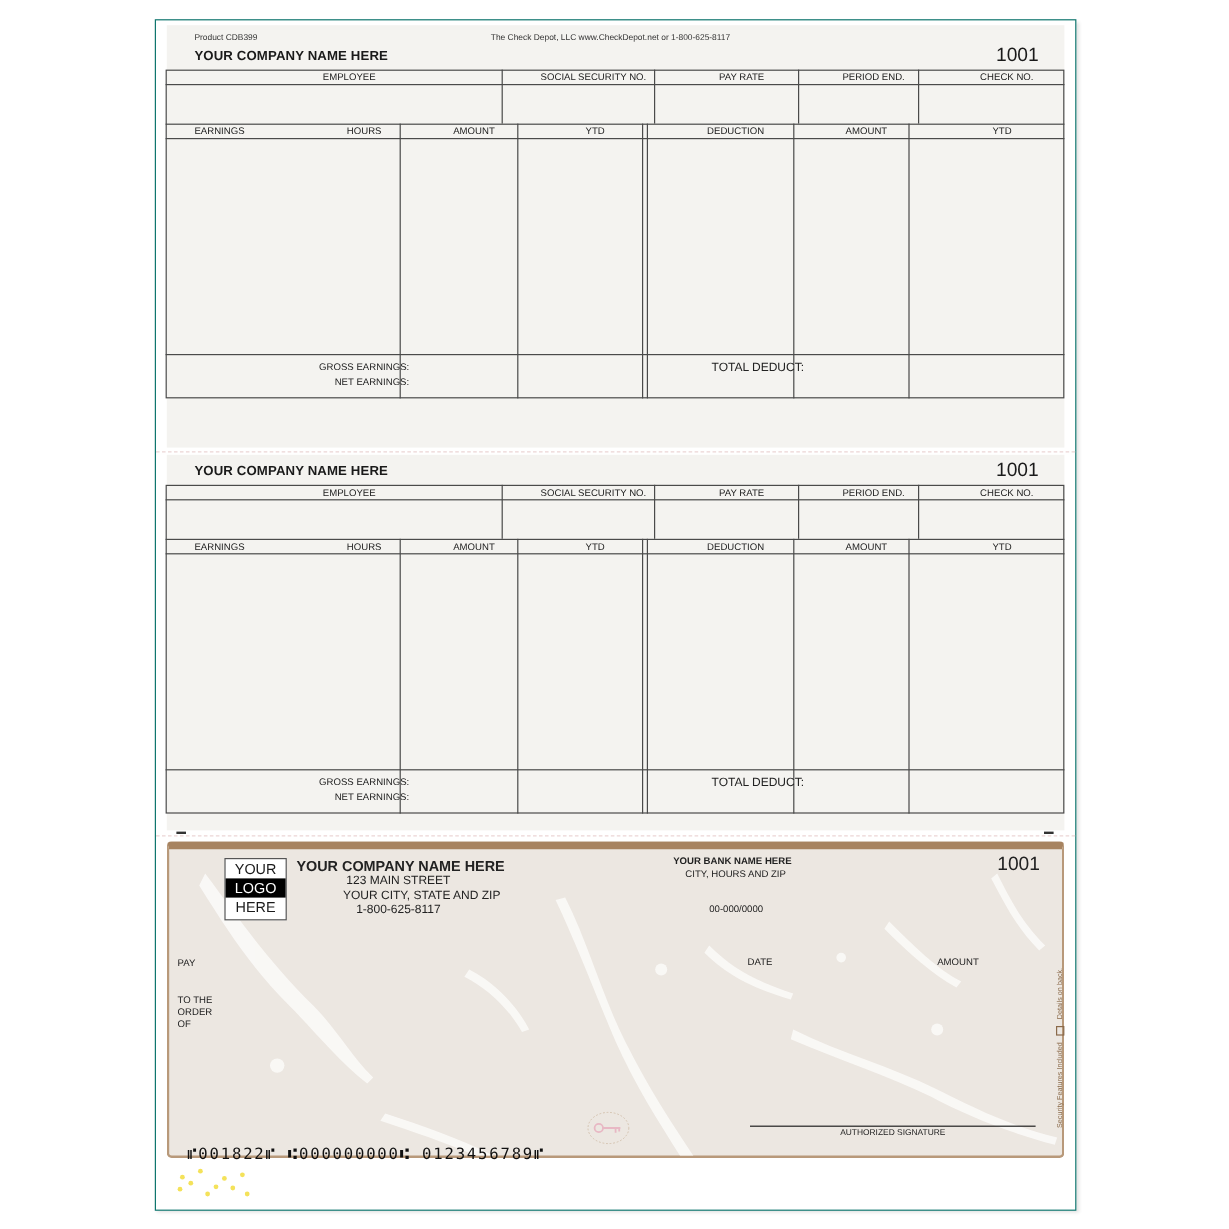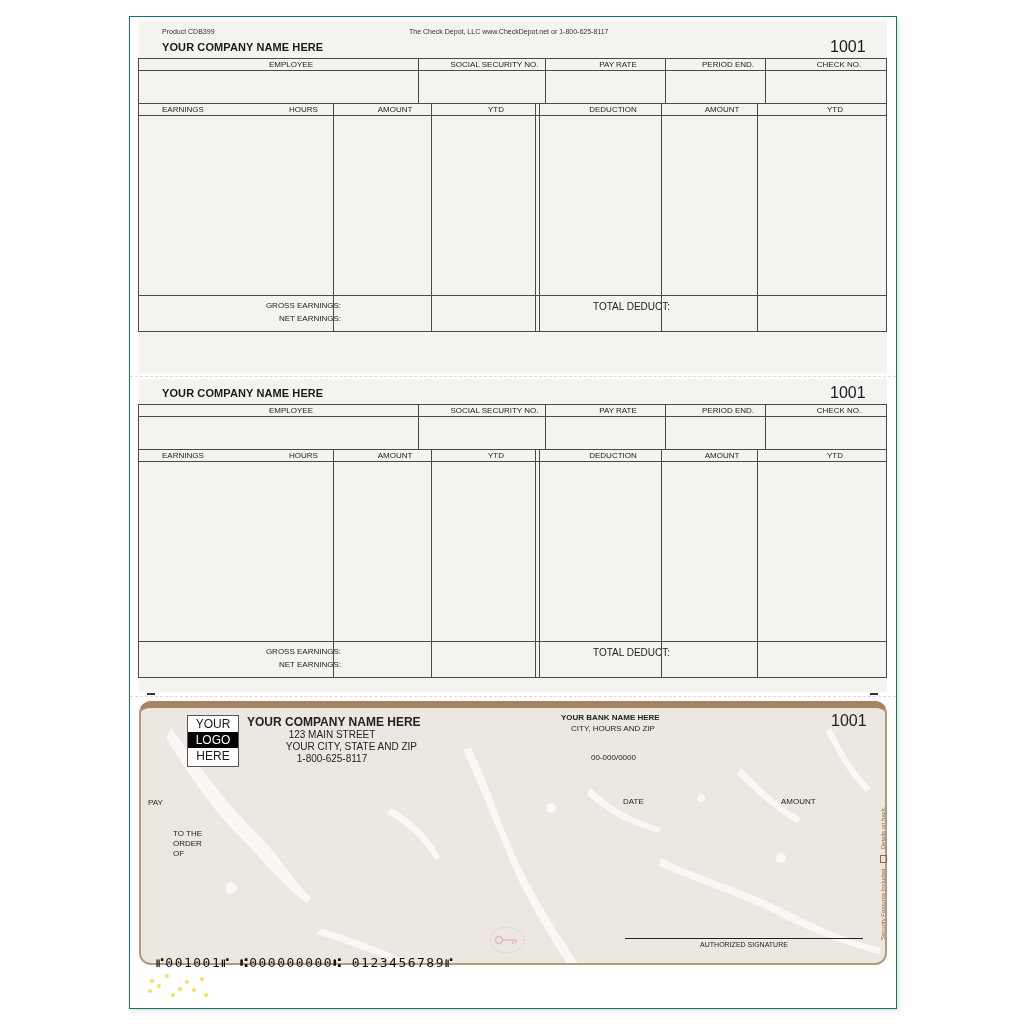--- a/index.html
+++ b/index.html
@@ -10,21 +10,21 @@
   .stub2 { top:362px; height:313px; }
   .perf { position:absolute; left:0; width:766px; height:0; border-top:1px dashed #ecd5d5; }
   .abs { position:absolute; }
   .small { font-size:7px; color:#333; }
   .cname { font-size:11px; font-weight:bold; letter-spacing:0.1px; }
   .chkno { font-size:16px; }
   .box { position:absolute; border:1.5px solid #4a4a4a; box-sizing:border-box; }
   .vline { position:absolute; width:0; border-left:1px solid #4a4a4a; }
   .hline { position:absolute; height:0; border-top:1px solid #4a4a4a; }
   .lbl { position:absolute; font-size:8px; color:#222; white-space:nowrap;padding-left:13px; }
-  .check { position:absolute; left:9px; top:684px; width:748px; height:264px; border:2px solid #b8997a; border-top:7px solid #a78360; border-radius:12px; box-sizing:border-box; background:#ece7e1; overflow:hidden; }
+  .check { position:absolute; left:9px; top:684px; width:748px; height:264px; border:2px solid #b8997a; border-top:7px solid #a78360; border-radius:4px; box-sizing:border-box; background:#ece7e1; overflow:hidden; }
   .marble { position:absolute; inset:0; }
   .banner { position:absolute; left:0; right:0; top:-7px; height:7px; font-size:6px; line-height:7px; color:#fff; text-align:center; font-weight:bold; letter-spacing:0.2px; }
   .logo { position:absolute; left:46px; top:7px; width:50px; height:50px; border:1px solid #555; background:#fff; text-align:center; font-size:12px; line-height:16px; }
   .logo .inv { background:#000; color:#fff; }
   .chk-t { position:absolute; font-size:9px; color:#222; white-space:nowrap; }
   .side { position:absolute; left:748px; top:735px; width:16px; height:190px; }
   .side-text { position:absolute; transform:rotate(-90deg); transform-origin:left top; left:2px; top:188px; font-size:6px; color:#8a6a4a; white-space:nowrap; width:190px; }
   .micr { position:absolute; left:156px; top:955px; font-family:"DejaVu Sans Mono", monospace; font-size:13px; letter-spacing:1.5px; color:#111; }
   .dot { position:absolute; width:4px; height:4px; border-radius:50%; background:#f4e25a; }
 </style>
@@ -145,21 +145,21 @@
     <div class="chk-t" style="left:106px;top:21px;width:170px;text-align:center;font-size:10px;">123 MAIN STREET</div>
     <div class="chk-t" style="left:106px;top:33px;width:170px;text-align:right;font-size:10px;">YOUR CITY, STATE AND ZIP</div>
     <div class="chk-t" style="left:106px;top:45px;width:170px;text-align:center;font-size:10px;">1-800-625-8117</div>
 
     <div class="chk-t" style="left:420px;top:5px;font-size:8px;font-weight:bold;">YOUR BANK NAME HERE</div>
     <div class="chk-t" style="left:420px;top:16px;width:104px;text-align:center;font-size:8px;">CITY, HOURS AND ZIP</div>
     <div class="chk-t" style="left:450px;top:45px;font-size:8px;">00-000/0000</div>
     <div class="chk-t" style="left:690px;top:4px;font-size:16px;">1001</div>
 
     <div class="chk-t" style="left:7px;top:90px;font-size:8px;">PAY</div>
-    <div class="chk-t" style="left:7px;top:121px;font-size:8px;line-height:10px;margin-left:25px;">
+    <div class="chk-t" style="left:7px;top:121px;font-size:8px;line-height:10px;">
       <div>TO THE</div>
       <div>ORDER</div>
       <div>OF</div>
     </div>
     <div class="chk-t" style="left:482px;top:89px;font-size:8px;">DATE</div>
     <div class="chk-t" style="left:640px;top:89px;font-size:8px;">AMOUNT</div>
 
     <div class="abs" style="left:484px;top:230px;width:238px;height:0;border-top:1px solid #222;"></div>
     <div class="chk-t" style="left:484px;top:233px;width:238px;text-align:center;font-size:7px;">AUTHORIZED SIGNATURE</div>
 
@@ -185,13 +185,13 @@
     <div class="dot" style="left:41px;top:976px;"></div>
     <div class="dot" style="left:27px;top:967px;"></div>
     <div class="dot" style="left:55px;top:963px;"></div>
     <div class="dot" style="left:48px;top:970px;"></div>
     <div class="dot" style="left:62px;top:971px;"></div>
     <div class="dot" style="left:70px;top:960px;"></div>
     <div class="dot" style="left:74px;top:976px;"></div>
   </div>
 </div>
 
-<div class="micr">⑈001001⑈ ⑆000000000⑆ 0123456789⑈</div>
+<div class="micr">⑈001822⑈ ⑆000000000⑆ 0123456789⑈</div>
 
 </body></html>

